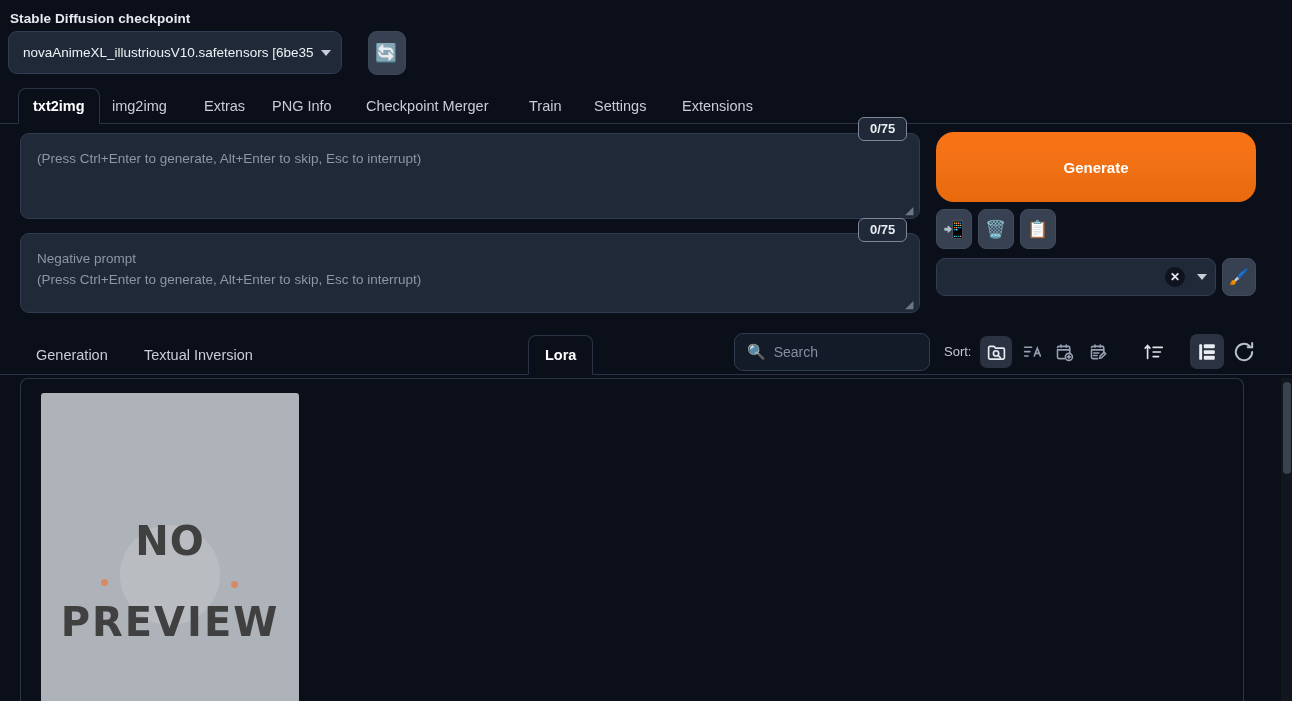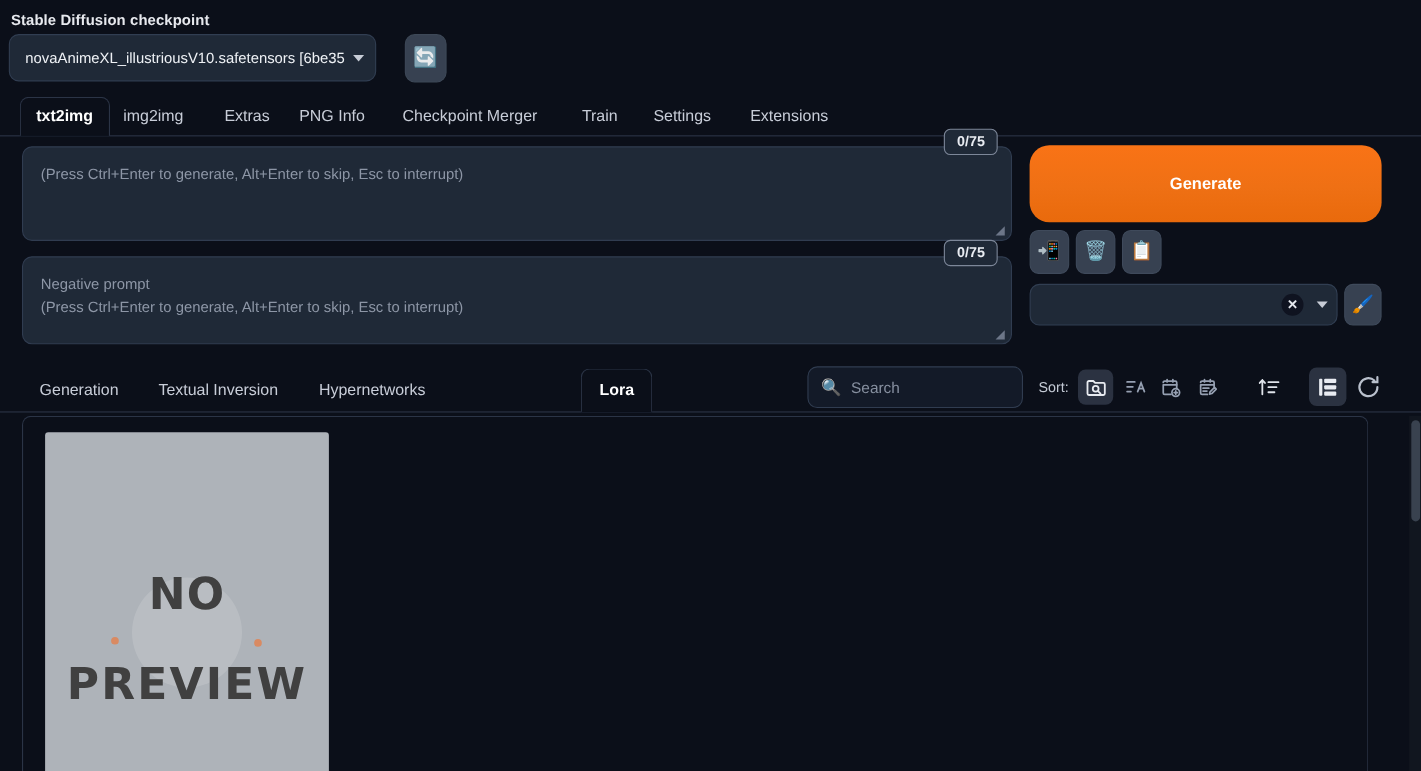--- a/index.html
+++ b/index.html
@@ -291,21 +291,20 @@
   <span class="clear-x">✕</span>
   <span class="caret-down"></span>
 </div>
 <div class="brush-btn">
   <span class="emoji">🖌️</span>
 </div>
 
 <div class="en-tabs">
   <div class="tab" style="left:20px;">Generation</div>
   <div class="tab" style="left:128px;">Textual Inversion</div>
-  <div class="tab" style="left:274px;">Hypernetworks</div>
   <div class="tab active" style="left:528px;">Lora</div>
 </div>
 
 <div class="search-wrap">
   <span class="emoji" style="font-size:15px">🔍</span>
   <span class="ph">Search</span>
 </div>
 
 <div class="sort-label">Sort:</div>
 

